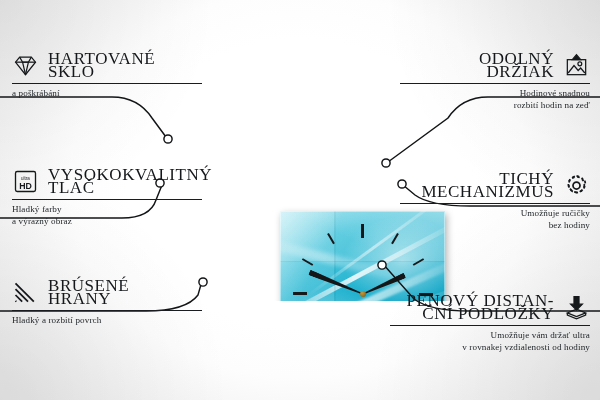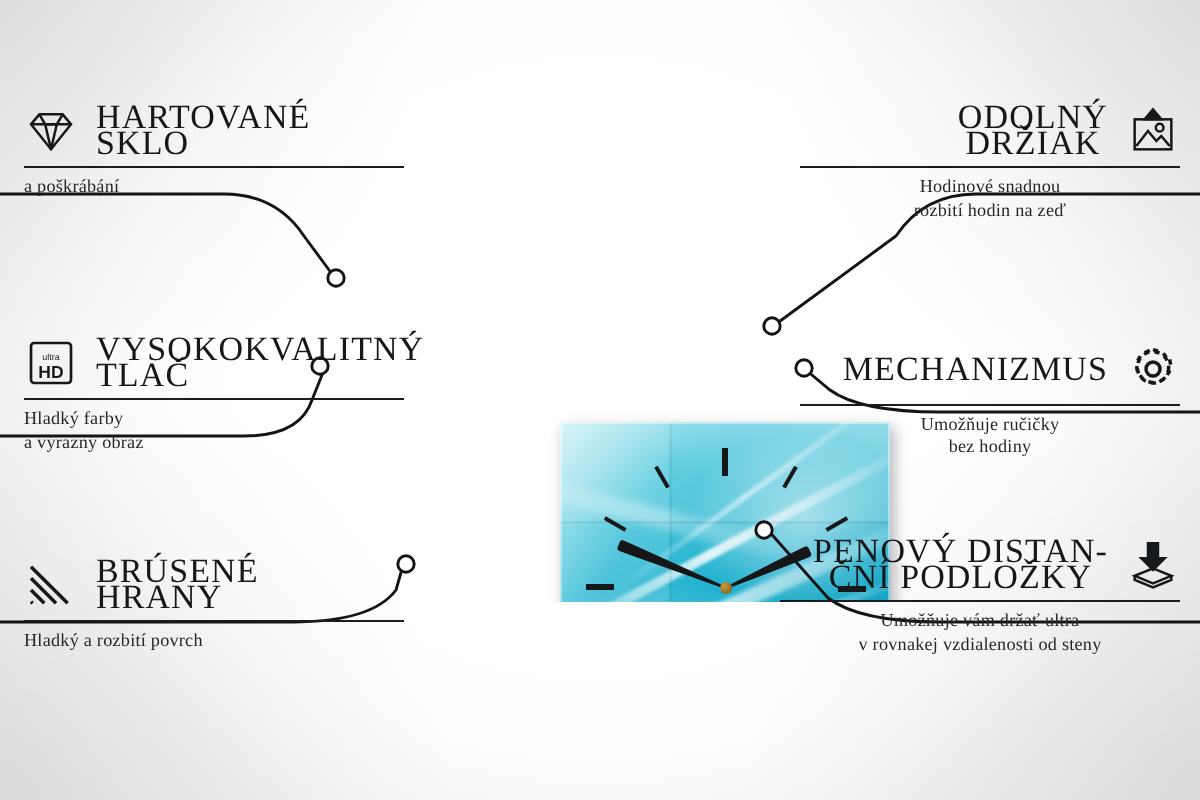--- a/index.html
+++ b/index.html
@@ -19,21 +19,21 @@
     background:
       radial-gradient(circle at 0% 0%, rgba(0,0,0,.055) 0%, rgba(0,0,0,0) 30%),
       radial-gradient(circle at 100% 0%, rgba(0,0,0,.055) 0%, rgba(0,0,0,0) 30%),
       radial-gradient(circle at 0% 100%, rgba(0,0,0,.06) 0%, rgba(0,0,0,0) 32%),
       radial-gradient(circle at 100% 100%, rgba(0,0,0,.06) 0%, rgba(0,0,0,0) 32%);
   }
 
   
   .feat{position:absolute;width:190px;}
   .feat.left{left:12px;text-align:left;}
-  .feat.right{right:10px;text-align:center;}
+  .feat.right{right:10px;text-align:right;}
   .feat-head{display:flex;align-items:center;gap:9px;}
   .feat.right .feat-head{flex-direction:row-reverse;}
   .feat-title{
     font-family:"Liberation Serif", serif;
     font-weight:400;font-size:17px;line-height:13.2px;
     letter-spacing:.55px;color:#15181a;text-transform:uppercase;
   }
   .rule{height:1px;background:#1a1d1f;margin:5px 0 4px 0;width:100%;}
   .feat-desc{
     font-family:"Liberation Serif", serif;
@@ -261,42 +261,43 @@
                    L14.6 17.6 L12.2 16.4 L13.2 13.9 L12.2 11.3 L14.6 10 Z" stroke="none"></path>
           <circle cx="16" cy="15" r="4.2"></circle>
           <path d="M16 3.4 L19 4.2 M22.2 5.6 L24 8 M26 9.2 L26.6 12.4 M26.2 15.8 L24.6 18.6
                    M22.6 21 L19.8 22.6 M16.3 23.2 L13.2 22.6 M10.2 21.2 L8.2 18.8 M6.6 16.4 L6.2 13.2
                    M6.8 10 L8.4 7.3 M11 5.3 L14 3.8"></path>
           <circle cx="16" cy="14" r="9.4" stroke-dasharray="3.2 3.2"></circle>
             </g>
           </svg>
       </span>
       <span>
+        <div class="feat-title">TICHÝ</div>
         <div class="feat-title">MECHANIZMUS</div>
       </span>
     </div>
     <div class="rule"></div>
     <div class="feat-desc">Umožňuje ručičky</div>
     <div class="feat-desc">bez hodiny</div>
   </div>
 
-  <div class="feat right" style="top:269px;width:200px;">
+  <div class="feat right" style="top:294px;width:200px;">
     <div class="feat-head">
       <span class="ico">
         <svg viewBox="0 0 32 30">
             <g fill="none" stroke="#16191b" stroke-width="1.5">
           <path d="M13 2 L19 2 L19 11 L23 11 L16 18 L9 11 L13 11 Z" fill="#16191b"></path>
           <path d="M16 17 L27 21.5 L16 26 L5 21.5 Z"></path>
           <path d="M5 21.5 L5 24 L16 28.5 L27 24 L27 21.5"></path>
             </g>
           </svg>
       </span>
       <span>
         <div class="feat-title">PENOVÝ DISTAN-</div>
         <div class="feat-title">ČNÍ PODLOŽKY</div>
       </span>
     </div>
     <div class="rule"></div>
     <div class="feat-desc">Umožňuje vám držať ultra</div>
-    <div class="feat-desc">v rovnakej vzdialenosti od steny</div>
+    <div class="feat-desc">v rovnakej vzdialenosti od hodiny</div>
   </div>
 
 </div>
 
 </body></html>

